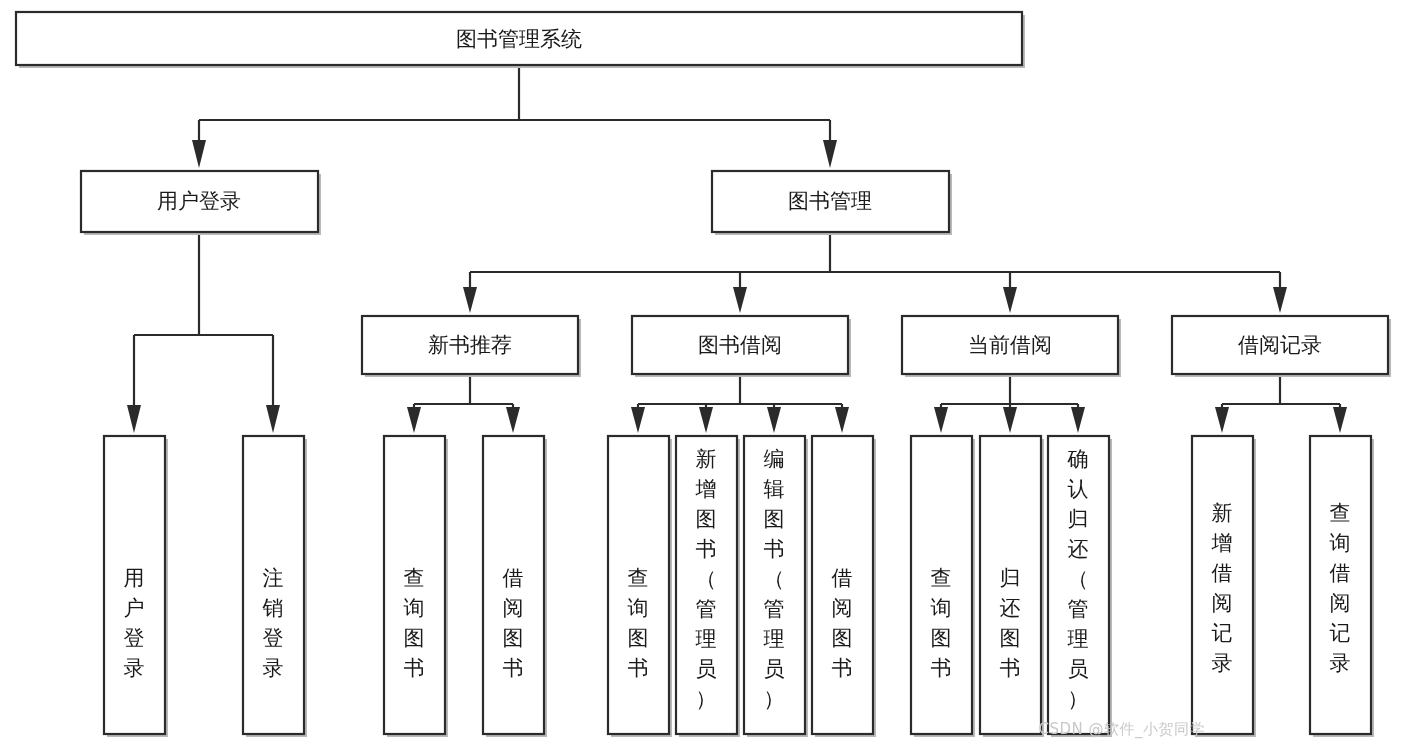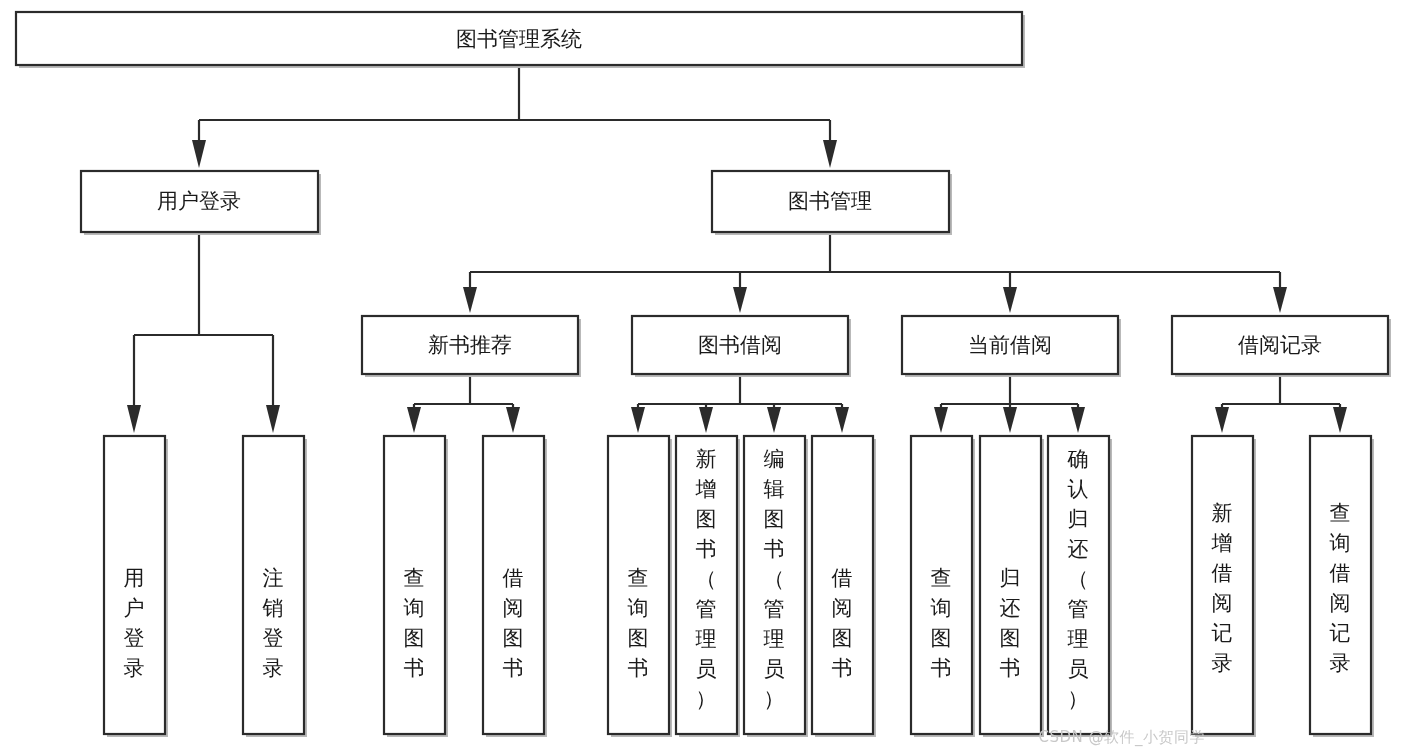--- a/index.html
+++ b/index.html
@@ -53,21 +53,21 @@
   }
   .node-label-vertical {
     fill: #1a1a1a;
     font-family: "DejaVu Sans", "Liberation Sans", sans-serif;
     font-size: 21px;
     text-anchor: middle;
   }
   .watermark {
     position: absolute;
     right: 10px;
-    bottom: 0;
+    bottom: 8px;
     color: #c8c8c8;
     font-size: 15px;
     font-family: "DejaVu Sans", "Liberation Sans", sans-serif;
     white-space: nowrap;
     letter-spacing: 0.5px;
     pointer-events: none;
   }
 </style>
 </head>
 <body>

